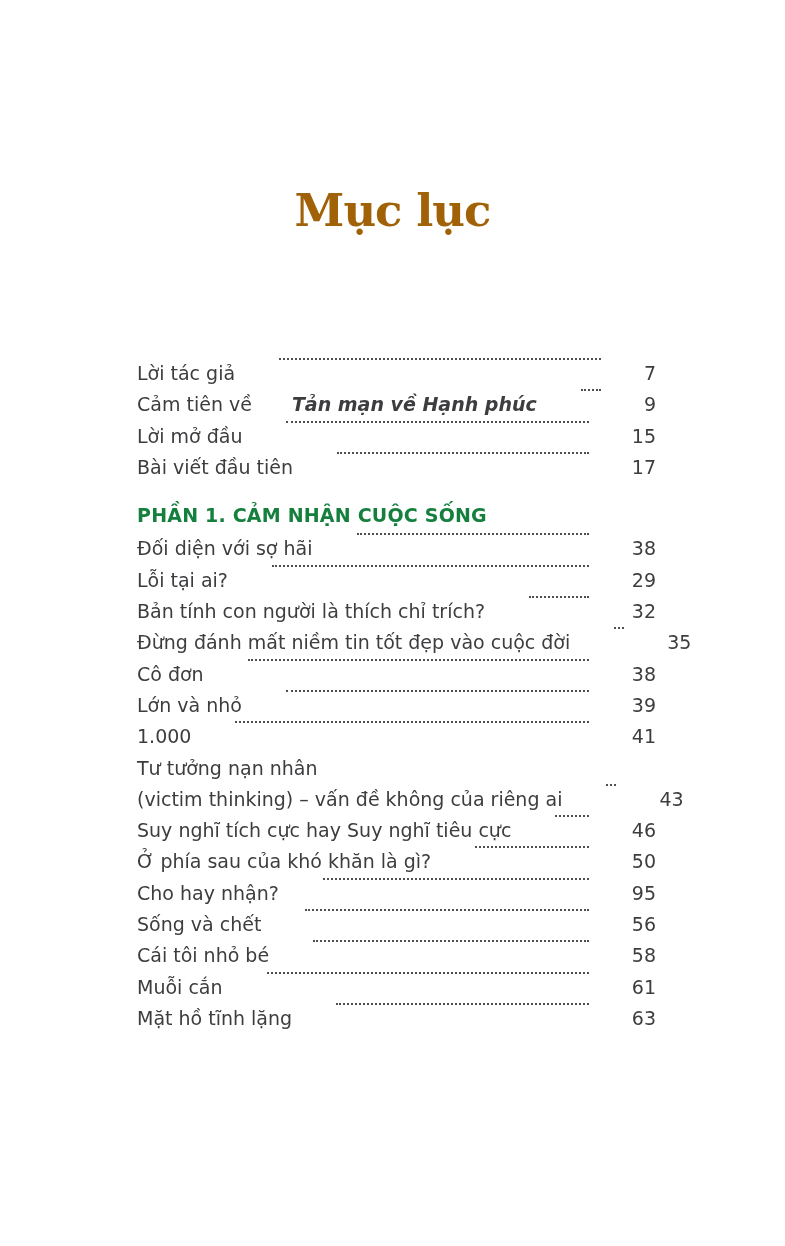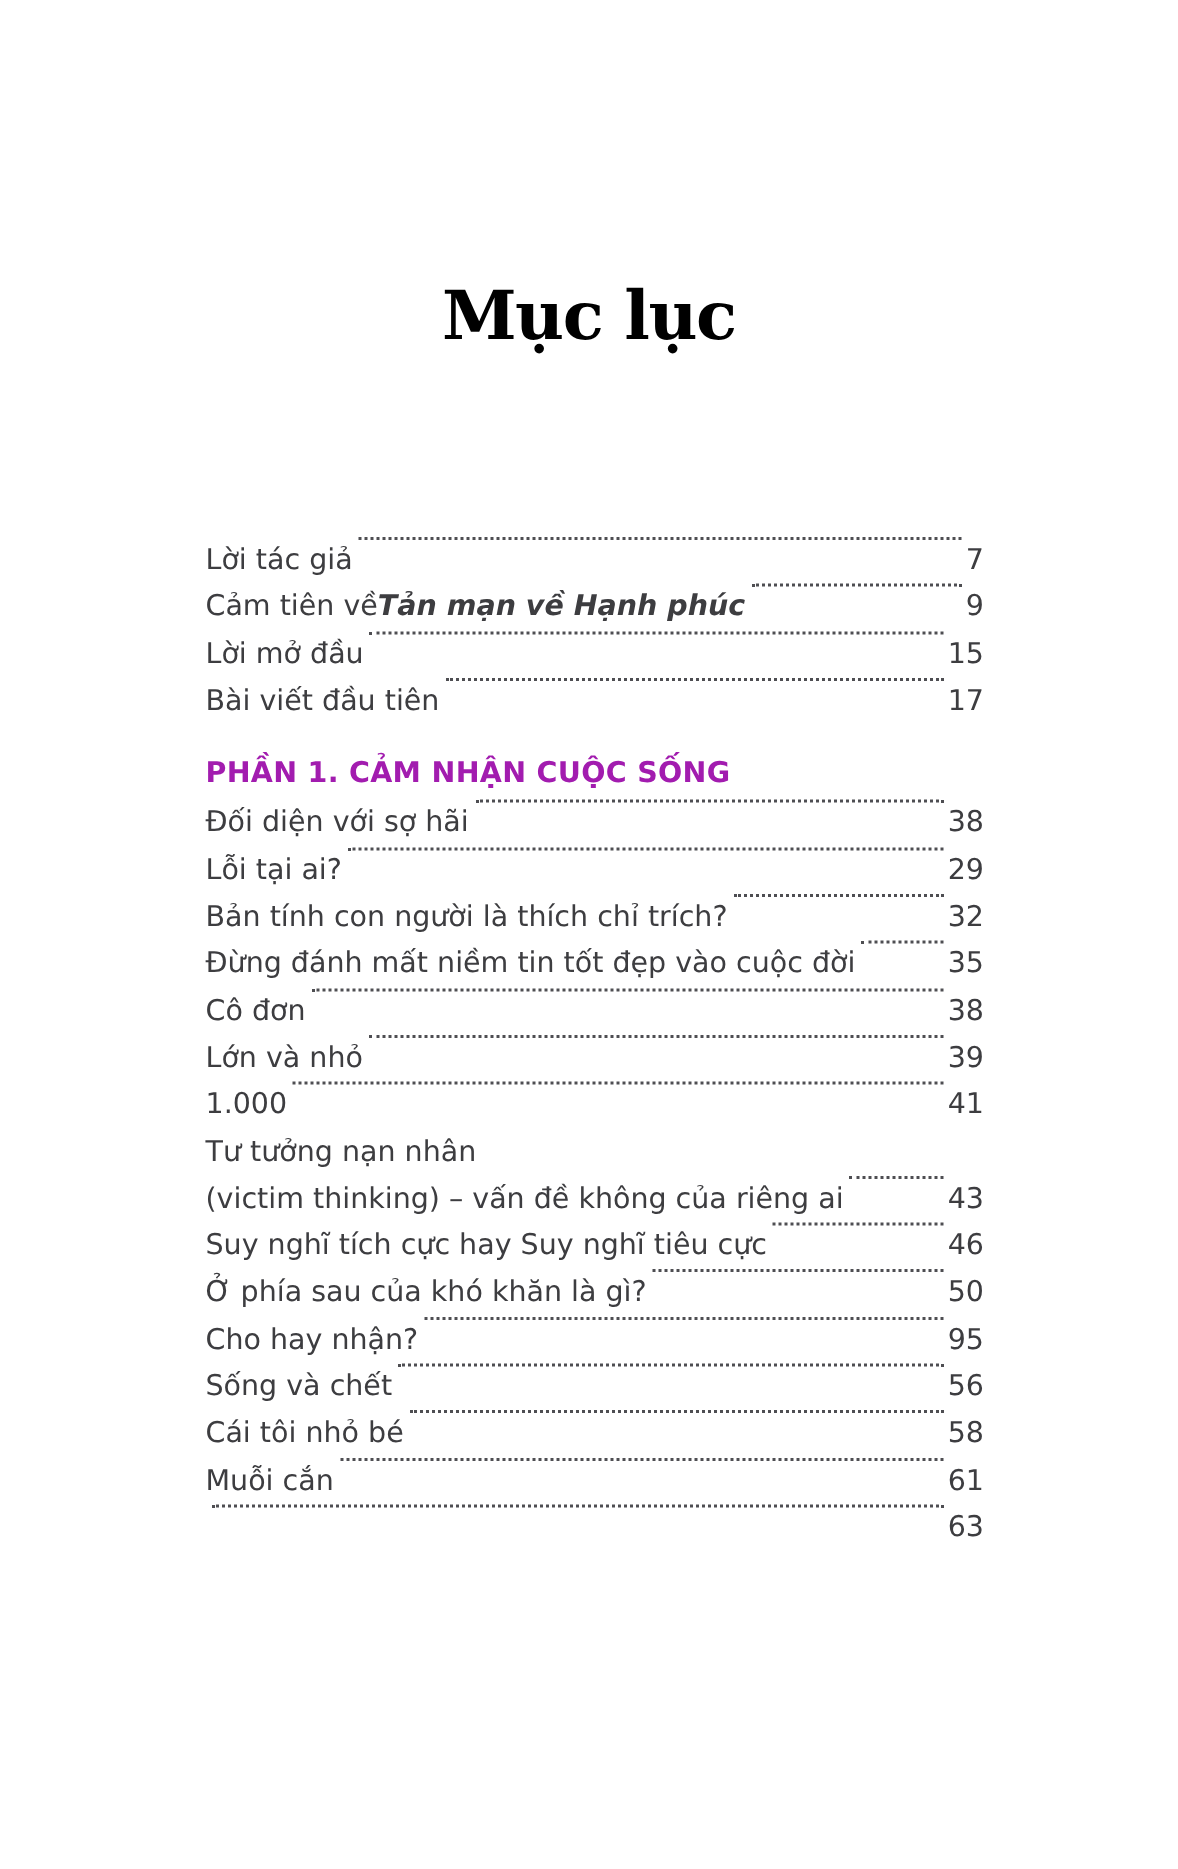--- a/index.html
+++ b/index.html
@@ -15,36 +15,37 @@
   .title {
     position: absolute;
     top: 186px;
     left: 0;
     width: 100%;
     text-align: center;
     font-family: "DejaVu Serif", serif;
     font-weight: bold;
     font-size: 45px;
     letter-spacing: -1px;
-    color: #000000;
+    color: #a16207;
     line-height: 1.1;
   }
   .toc {
     position: absolute;
     left: 137px;
     top: 358px;
     width: 519px;
     font-size: 19px;
   }
   .toc-row {
     display: flex;
     align-items: flex-start;
     height: 31.3px;
     line-height: 31.3px;
     white-space: nowrap;
+    gap: 40px;
   }
   .toc-label { flex: 0 0 auto; }
   .toc-label.italic { font-style: italic; font-weight: bold; }
   .dot-leader {
     flex: 1 1 auto;
     min-width: 10px;
     border-bottom: 2px dotted #4e4e52;
     margin: 0 3px 0 4px;
     align-self: baseline;
   }
@@ -53,21 +54,21 @@
     text-align: right;
   }
   .section-heading {
     height: 31.3px;
     line-height: 31.3px;
     margin-top: 17px;
     margin-bottom: 2px;
     font-weight: bold;
     font-size: 19px;
     letter-spacing: 0.2px;
-    color: #a21caf;
+    color: #15803d;
     white-space: nowrap;
   }
 </style>
 </head>
 <body>
 
 <div class="page">
 
   <div class="title">Mục lục</div>
 
@@ -185,20 +186,21 @@
     <span class="dot-leader"></span>
     <span class="page-num">58</span>
   </div>
         <div class="toc-row">
     <span class="toc-label">Muỗi cắn</span>
 
     <span class="dot-leader"></span>
     <span class="page-num">61</span>
   </div>
         <div class="toc-row">
+    <span class="toc-label">Mặt hồ tĩnh lặng</span>
 
     <span class="dot-leader"></span>
     <span class="page-num">63</span>
   </div>
       </div>
 
   </div>
 </div>
 
 </body></html>

